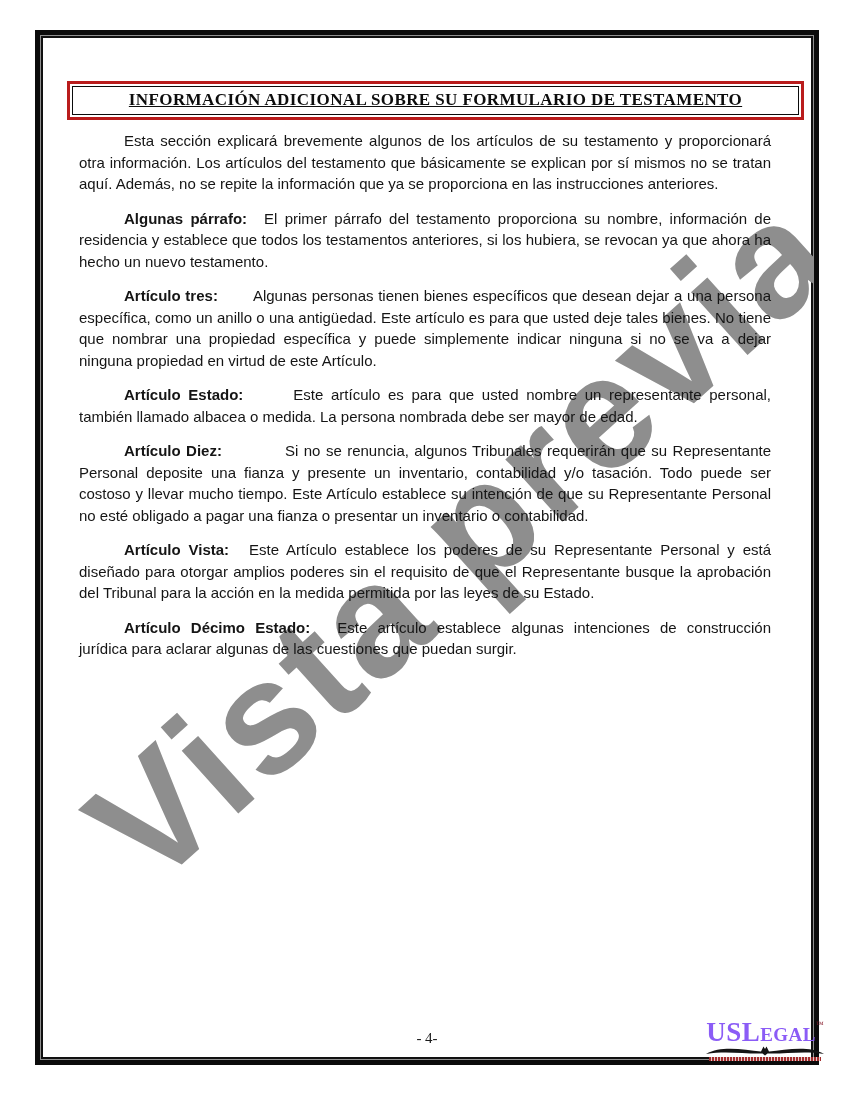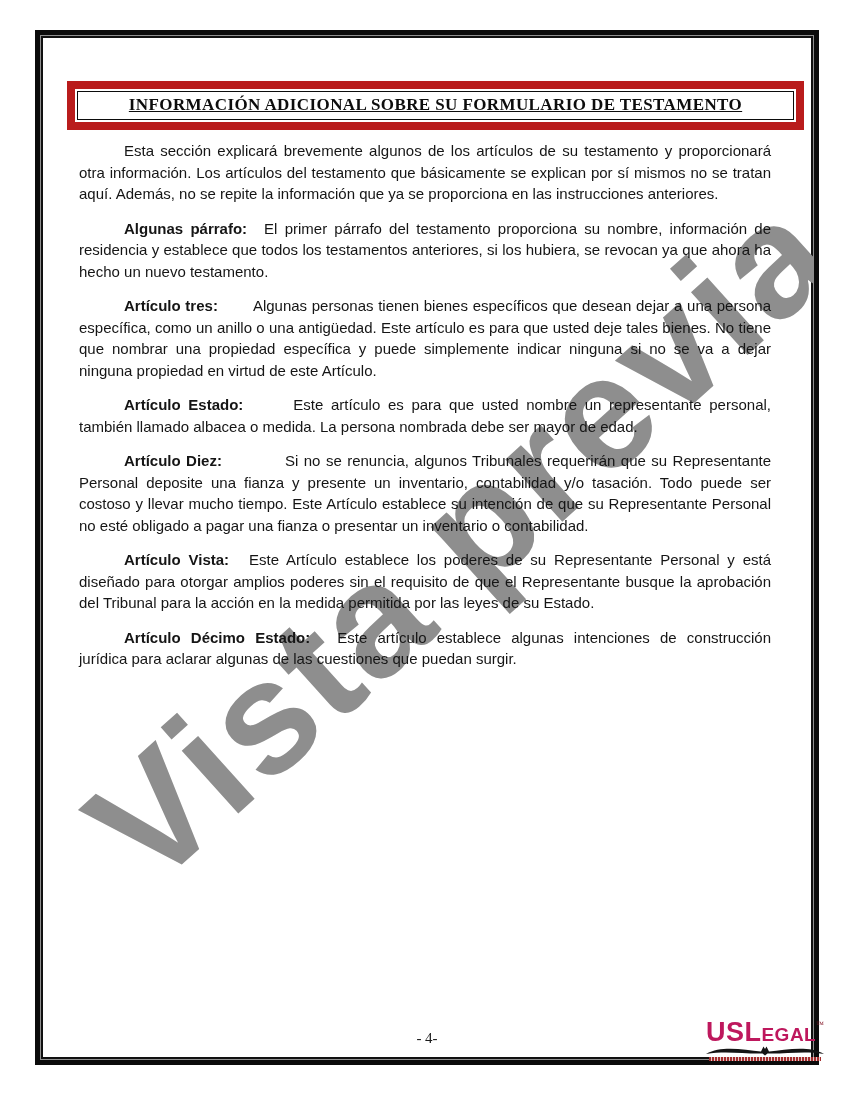--- a/index.html
+++ b/index.html
@@ -28,21 +28,21 @@
     letter-spacing:3px;
     color:#8e8e8e;
     white-space:nowrap;
     z-index:0;
     user-select:none;
   }
   
   .title-box{
     position:relative;z-index:1;
     margin:46px 10px 0 27px;
-    border:8px solid #b91c1c;
+    border:3px solid #b91c1c;
     padding:2px;
     background:transparent;
   }
   .title-inner{
     border:1px solid #0b0b0b;
     padding:3px 8px 4px;
     text-align:center;
   }
   .title-text{
     font-family:"Liberation Serif", serif;
@@ -80,26 +80,26 @@
   }
   
   .uslegal-logo{
     position:absolute;left:695px;top:1019px;
     width:140px;
     text-align:center;
     z-index:5;
     line-height:1;
   }
   .logo-text{
-    font-family:Liberation Sans, sans-serif;
+    font-family:Liberation Serif, serif;
     font-weight:bold;
     font-size:27px;
     font-variant:small-caps;
     letter-spacing:0.5px;
-    color:#be185d;
+    color:#8b5cf6;
     margin-top:19px;
   }
   .logo-tm{
     font-family:"Liberation Serif", serif;
     font-size:8px;
     color:#8a2130;
     vertical-align:14px;
   }
   .logo-eagle{display:block;margin:-3px auto 0;}
   .logo-url-bar{

